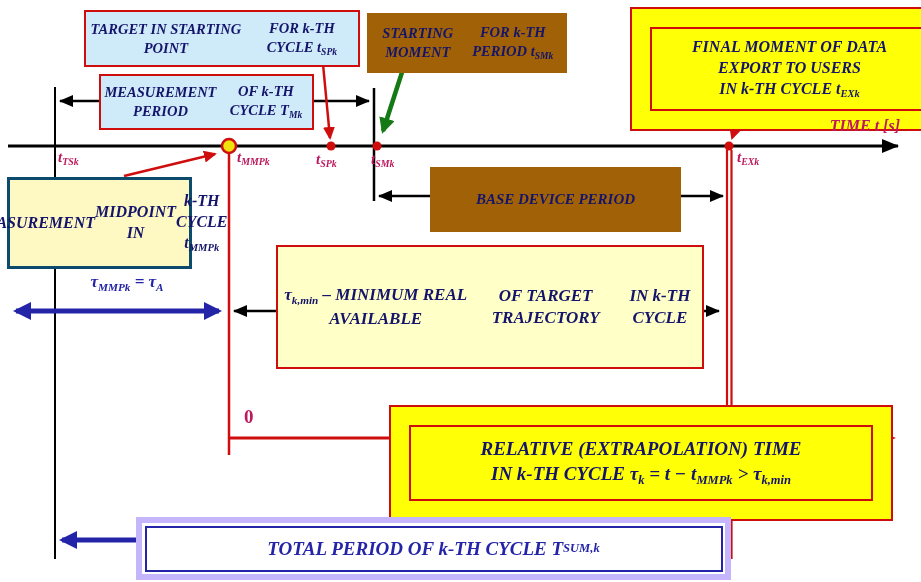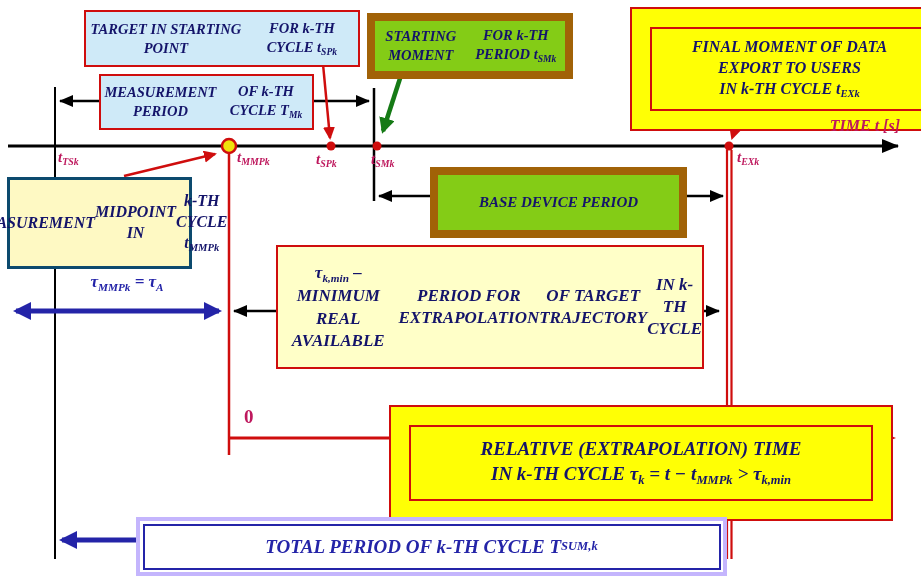--- a/index.html
+++ b/index.html
@@ -2,27 +2,27 @@
 <html><head>
 <meta charset="utf-8">
 <style>
   html,body{margin:0;padding:0;background:#fff}
   .stage{position:relative;width:921px;height:582px;background:#fff;overflow:hidden;
          font-family:"Liberation Serif","DejaVu Serif",serif;font-weight:700;font-style:italic}
   .layer{position:absolute;left:0;top:0;z-index:1}
   .bx{position:absolute;z-index:2;display:flex;flex-direction:row;justify-content:center;
       align-items:center;text-align:center;line-height:1.3;color:#14146a}
   .cblue{background:#cfeaf8;border:2.5px solid #cf0d0d}
-  .cgreenb{background:#84cc16;border:8px solid #a16207}
+  .cgreenb{background:#a16207;border:5px solid #a16207}
   .cyellow{background:#fef9c3;border:3px solid #0c4a6e}
   .ccream{background:#ffffc8;border:2.5px solid #cf0d0d}
   .dbl{position:absolute;z-index:2;display:flex;background:#ffff05;border:2.5px solid #cf0d0d;padding:18px}
   .dbl>.inner{flex:1;display:flex;flex-direction:column;justify-content:center;align-items:center;
       text-align:center;line-height:1.3;border:2px solid #cf0d0d;background:#ffff05;color:#14146a}
-  .dblb{position:absolute;z-index:2;display:flex;background:#fff;border:4px solid #c4b5fd;padding:2.5px}
+  .dblb{position:absolute;z-index:2;display:flex;background:#fff;border:6px solid #c4b5fd;padding:2.5px}
   .dblb>.inner{flex:1;display:flex;flex-direction:row;justify-content:center;align-items:center;
       border:2px solid #2424a8;background:#fff;color:#2424a8}
   .sb{font-size:66%;vertical-align:-0.33em}
   .lab{position:absolute;z-index:2;color:#be185d;white-space:nowrap}
   .blue-lab{color:#2424a8}
 </style>
 </head>
 <body>
 
 <div class="stage">
@@ -104,21 +104,20 @@
     <div><span>MIDPOINT IN</span></div>
     <div><span>k-TH CYCLE t</span><span class="sb">MMPk</span></div>
   </div>
 
   <div class="bx cgreenb" style="left:430px;top:167px;width:241px;height:55px;font-size:15px">
     <div><span>BASE DEVICE PERIOD</span></div>
   </div>
 
   <div class="bx ccream" style="left:276px;top:245px;width:424px;height:120px;font-size:17px">
     <div><span>τ</span><span class="sb">k,min</span><span> – MINIMUM REAL AVAILABLE</span></div>
-    <div><span>PERIOD FOR EXTRAPOLATION</span></div>
     <div><span>OF TARGET TRAJECTORY</span></div>
     <div><span>IN k-TH CYCLE</span></div>
   </div>
 
   <div class="dbl" style="left:389px;top:405px;width:464px;height:76px;font-size:19px">
     <div class="inner">
       <div><span>RELATIVE (EXTRAPOLATION) TIME</span></div>
       <div><span>IN k-TH CYCLE τ</span><span class="sb">k</span><span> = t − t</span><span class="sb">MMPk</span><span> &gt; τ</span><span class="sb">k,min</span></div>
     </div>
   </div>

